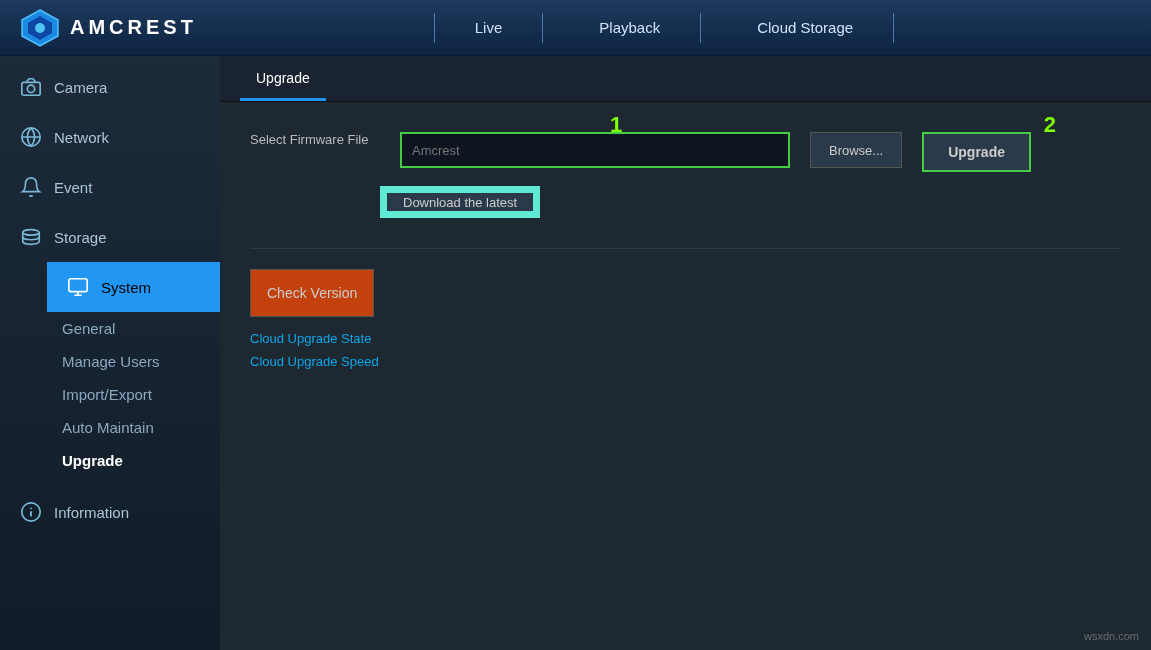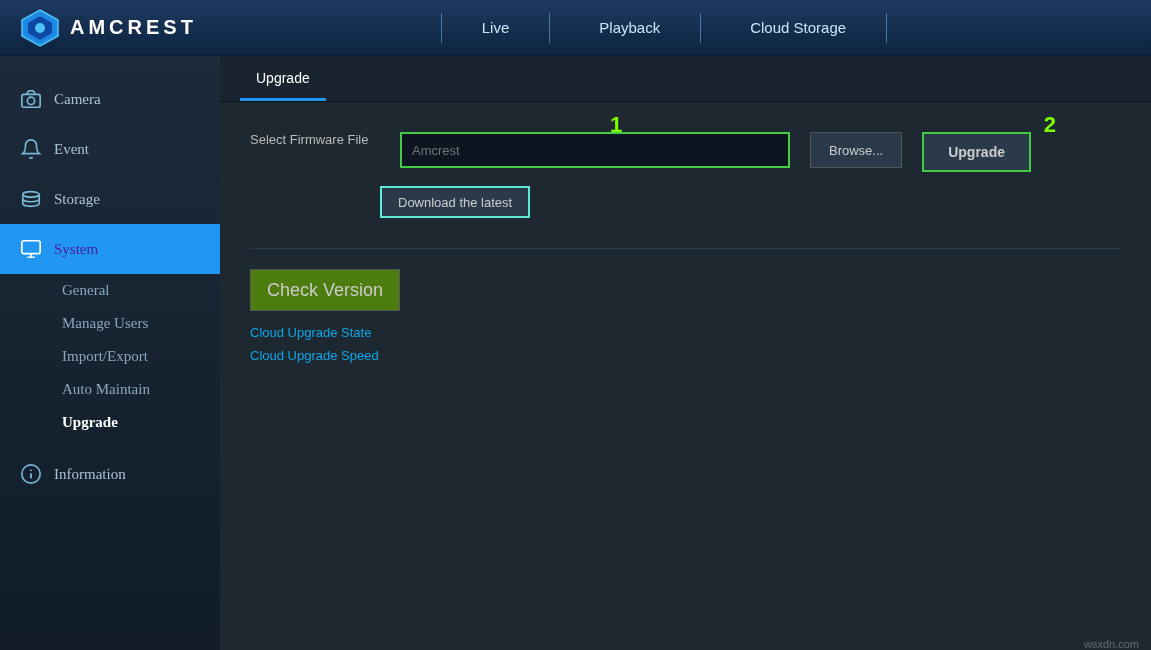--- a/index.html
+++ b/index.html
@@ -35,21 +35,21 @@
       color: #fff;
       font-size: 20px;
       font-weight: bold;
       letter-spacing: 4px;
     }
     .header-nav {
       flex: 1;
       display: flex;
       justify-content: center;
       align-items: center;
-      gap: 9px;
+      gap: 16px;
     }
     .header-nav-item {
       color: #cde4f7;
       font-size: 15px;
       padding: 0 40px;
       cursor: pointer;
       border-right: 1px solid #4a7aaa;
       height: 30px;
       display: flex;
       align-items: center;
@@ -62,35 +62,35 @@
     .layout {
       display: flex;
       height: calc(650px - 56px);
     }
 
     
     .sidebar {
       width: 220px;
       background: linear-gradient(180deg, #1c2a3a 0%, #111c28 100%);
       flex: 0 0 220px;
-      padding-top: 18px;
-      font-family: Liberation Serif, serif;
+      padding-top: 6px;
     }
     .sidebar-item {
       display: flex;
       align-items: center;
       gap: 12px;
       padding: 14px 20px;
       cursor: pointer;
       color: #aac4d8;
       font-size: 15px;
     }
     .sidebar-item.active {
       background: #2196f3;
-      color: #4c1d95;
+      color: #000000;
+      margin-left: 47px;
     }
     .sidebar-icon {
       width: 22px;
       height: 22px;
       flex-shrink: 0;
     }
     .sub-menu {
       padding-left: 52px;
     }
     .sub-menu-item {
@@ -188,54 +188,54 @@
       color: #ccc;
       font-size: 14px;
       cursor: pointer;
       font-weight: bold;
     }
 
     .download-latest-btn {
       height: 32px;
       padding: 0 16px;
       background: #2a3a4a;
-      border: 2px solid #5eead4;
+      border: 7px solid #5eead4;
       color: #ccc;
       font-size: 13px;
       cursor: pointer;
       margin-left: 130px;
     }
 
     .divider {
       border: none;
       border-top: 1px solid #2a3a4a;
       margin: 30px 0 20px 0;
     }
 
     .check-version-btn {
-      height: 42px;
+      height: 48px;
       padding: 0 16px;
-      background: #4d7c0f;
+      background: #c2410c;
       border: 1px solid #555;
       color: #ccc;
-      font-size: 18px;
+      font-size: 14px;
       cursor: pointer;
       margin-bottom: 14px;
     }
 
     .info-row {
       font-size: 13px;
       color: #0ea5e9;
       margin-bottom: 8px;
     }
 
     
     .watermark {
       position: fixed;
-      bottom: 0;
+      bottom: 8px;
       right: 12px;
       font-size: 11px;
       color: rgba(255,255,255,0.3);
     }
   </style>
 </head>
 <body>
 
 <div class="header">
   <div class="logo-area">
@@ -260,20 +260,27 @@
 
     <div class="sidebar-item">
       <svg class="sidebar-icon" viewBox="0 0 24 24" fill="none" stroke="#7ab8d8" stroke-width="1.8">
         <rect x="2" y="7" width="20" height="14" rx="2"></rect>
         <circle cx="12" cy="14" r="4"></circle>
         <path d="M8 7V5l2-2h4l2 2v2"></path>
       </svg>
       <span>Camera</span>
     </div>
 
+    <div class="sidebar-item">
+      <svg class="sidebar-icon" viewBox="0 0 24 24" fill="none" stroke="#7ab8d8" stroke-width="1.8">
+        <circle cx="12" cy="12" r="10"></circle>
+        <path d="M2 12h20M12 2a15 15 0 0 1 0 20M12 2a15 15 0 0 0 0 20"></path>
+      </svg>
+      <span>Network</span>
+    </div>
 
     <div class="sidebar-item">
       <svg class="sidebar-icon" viewBox="0 0 24 24" fill="none" stroke="#7ab8d8" stroke-width="1.8">
         <path d="M18 8a6 6 0 0 0-12 0c0 7-3 9-3 9h18s-3-2-3-9"></path>
         <path d="M13.73 21a2 2 0 0 1-3.46 0"></path>
       </svg>
       <span>Event</span>
     </div>
 
     <div class="sidebar-item">

